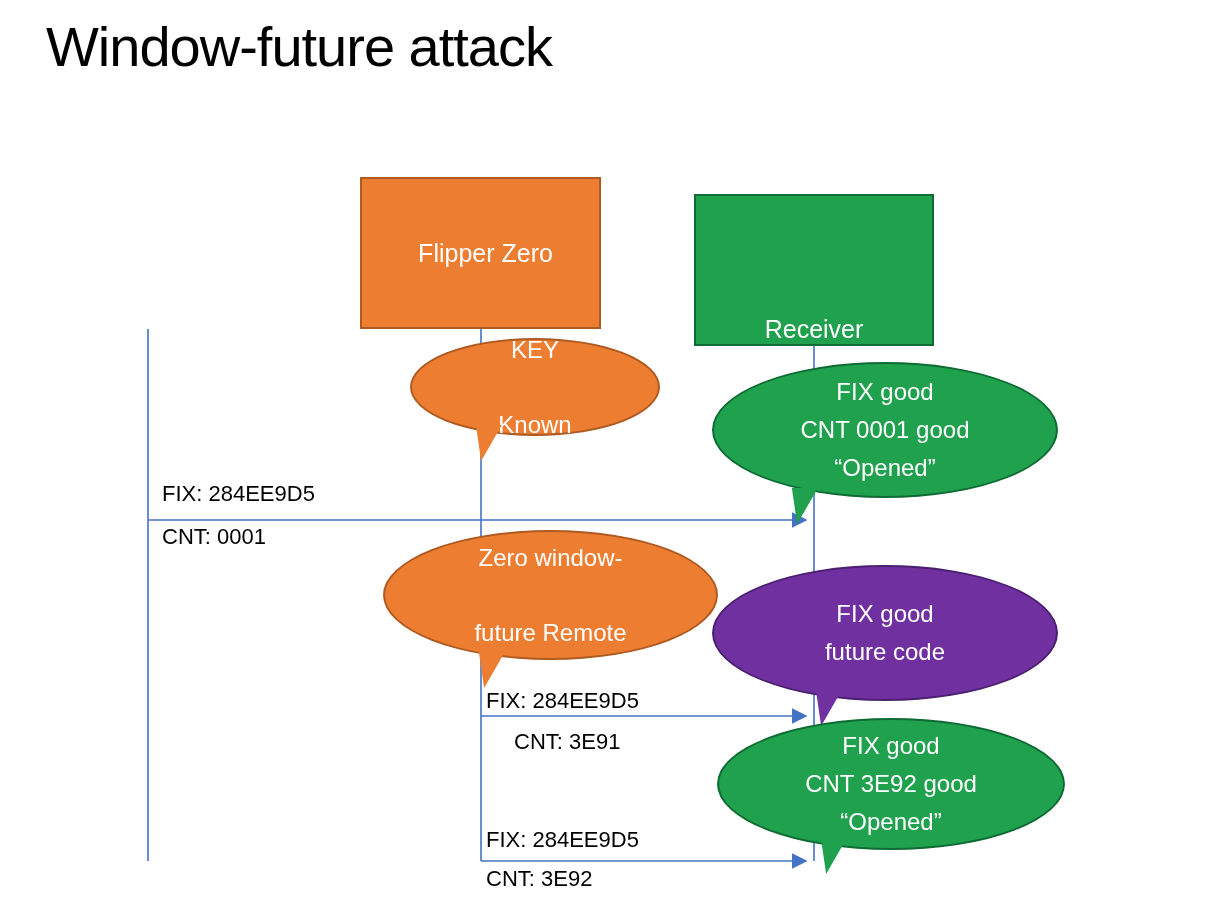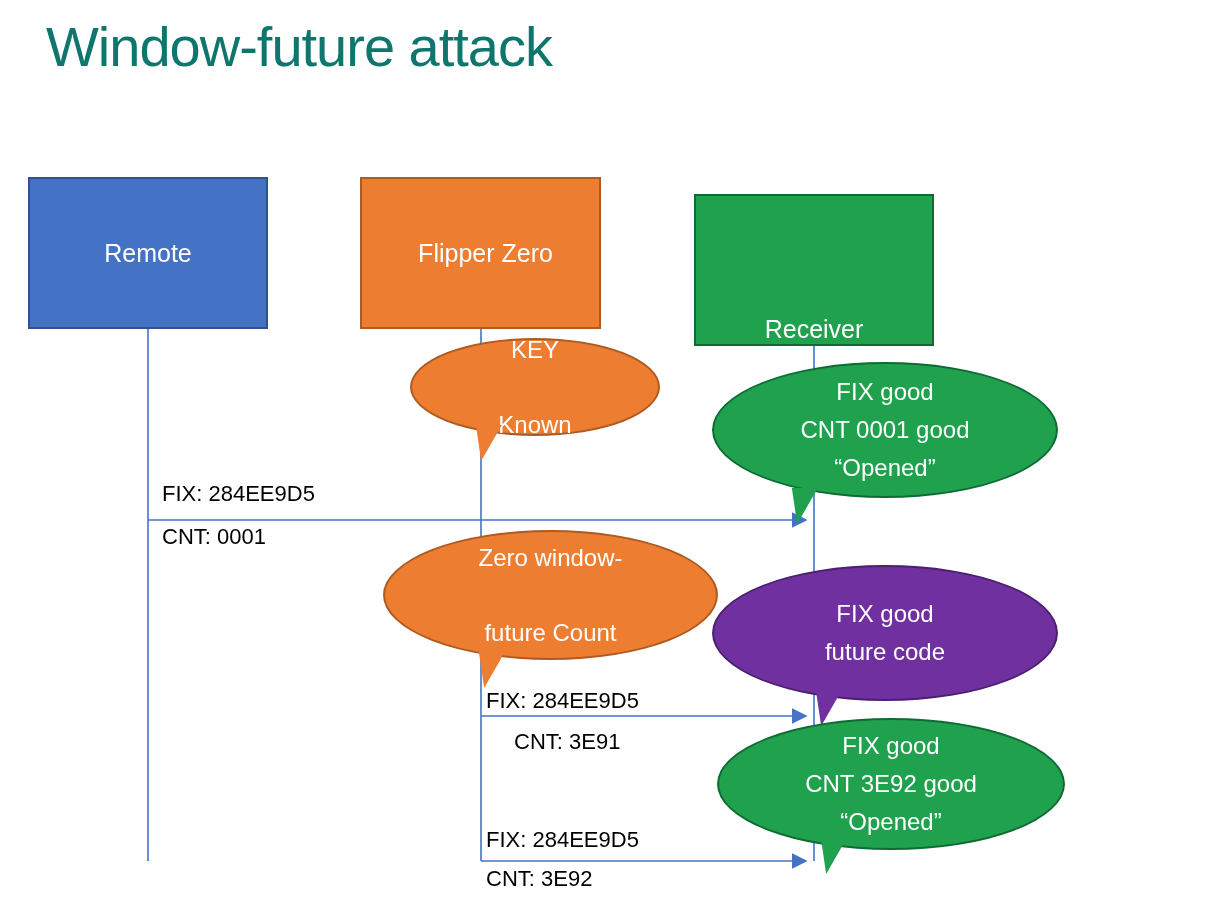--- a/index.html
+++ b/index.html
@@ -2,21 +2,21 @@
 <html style="--blue: #4472C4; --blueBorder: #2F528F; --orange: #ED7D31; --orangeBorder: #AE5A21; --green: #1FA14E; --greenBorder: #0E6B33; --purple: #7030A0; --purpleBorder: #4B2070; --line: #4472C4;"><head>
 <meta charset="utf-8">
 <style>
   html,body{margin:0;padding:0;background:#ffffff;}
   .slide{
     position:relative;width:1216px;height:898px;background:#ffffff;
     overflow:hidden;font-family:"Liberation Sans", sans-serif;
   }
   .title{
     position:absolute;left:46px;top:14px;margin:0;
-    font-size:56px;font-weight:400;letter-spacing:-1px;color:#0f766e;
+    font-size:56px;font-weight:400;letter-spacing:-1px;color:#000000;
   }
   svg.connectors{position:absolute;left:0;top:0;width:1216px;height:898px;}
   svg.connectors line{stroke:var(--line);stroke-width:1.6;}
   svg.connectors .arrowhead{fill:var(--line);}
 
   .actor{
     position:absolute;width:240px;height:152px;
     display:flex;align-items:center;justify-content:center;
     color:#ffffff;font-size:25px;box-sizing:border-box;border:2px solid;
   }
@@ -76,23 +76,20 @@
       </marker>
     </defs>
     <line x1="148" y1="329" x2="148" y2="861"></line>
     <line x1="481" y1="329" x2="481" y2="861"></line>
     <line x1="814" y1="329" x2="814" y2="861"></line>
     <line x1="148" y1="520" x2="806" y2="520" marker-end="url(#arrow)"></line>
     <line x1="481" y1="716" x2="806" y2="716" marker-end="url(#arrow)"></line>
     <line x1="481" y1="861" x2="806" y2="861" marker-end="url(#arrow)"></line>
   </svg>
 
-  <div class="actor actor-remote">
-    <span>Remote</span>
-  </div>
   <div class="actor actor-flipper">
     <span>Flipper Zero</span>
   </div>
   <div class="actor actor-receiver">
     <span>Receiver</span>
   </div>
 
   <div class="bubble orange bubble-key">
     <div class="tail"></div>
     <div>KEY</div>
@@ -102,21 +99,21 @@
   <div class="bubble green bubble-fix1">
     <div class="tail"></div>
     <div>FIX good</div>
     <div>CNT 0001 good</div>
     <div>“Opened”</div>
   </div>
 
   <div class="bubble orange bubble-send">
     <div class="tail"></div>
     <div>Zero window-</div>
-    <div>future Count</div>
+    <div>future Remote</div>
   </div>
 
   <div class="bubble purple bubble-future">
     <div class="tail"></div>
     <div>FIX good</div>
     <div>future code</div>
   </div>
 
   <div class="bubble green bubble-fix2">
     <div class="tail"></div>

